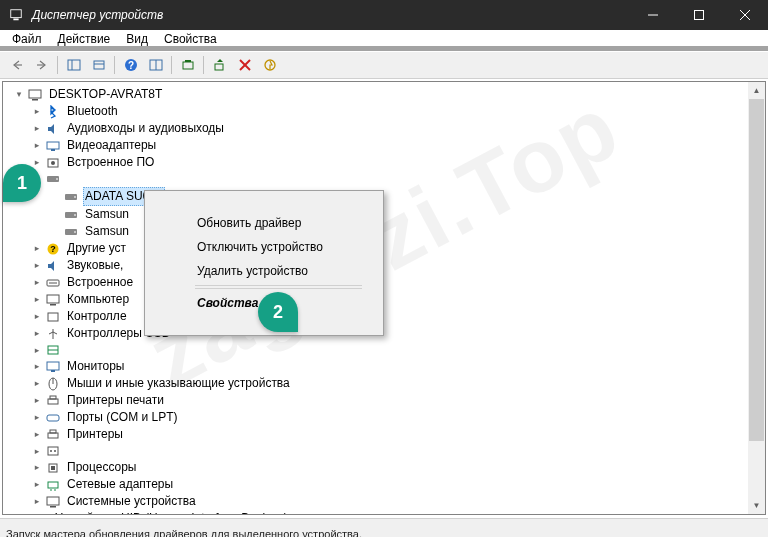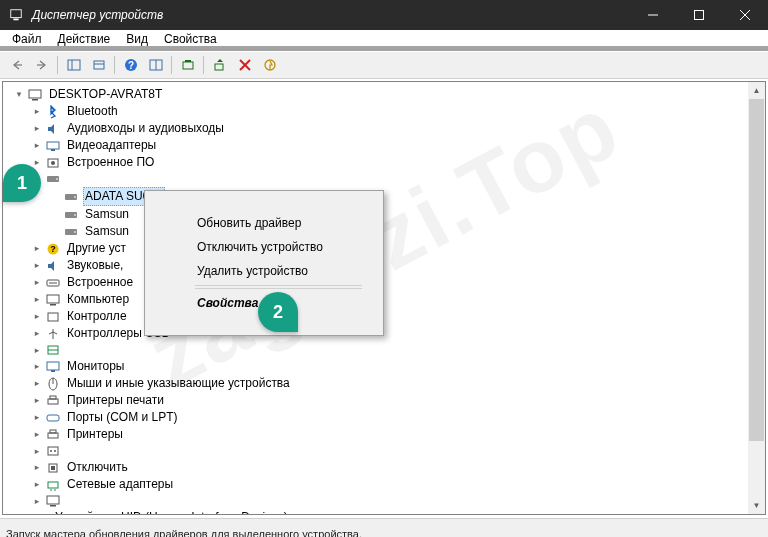--- a/index.html
+++ b/index.html
@@ -386,41 +386,42 @@
           </span>
         </div>
       <div class="node">
           <span class="expander">▸</span>
           <span class="node-icon">
             <svg width="14" height="14">
               <rect x="3" y="3" width="8" height="8" fill="none" stroke="#555"></rect>
               <rect x="5" y="5" width="4" height="4" fill="#555"></rect>
             </svg>
           </span>
-          <span class="label">Отключить</span>
+          <span class="label">Процессоры</span>
         </div>
       <div class="node">
           <span class="expander">▸</span>
           <span class="node-icon">
             <svg width="14" height="12">
               <rect x="2" y="3" width="10" height="6" fill="none" stroke="#1a8a4a"></rect>
               <line x1="5" y1="10" x2="5" y2="12" stroke="#1a8a4a"></line>
               <line x1="9" y1="10" x2="9" y2="12" stroke="#1a8a4a"></line>
             </svg>
           </span>
           <span class="label">Сетевые адаптеры</span>
         </div>
       <div class="node">
           <span class="expander">▸</span>
           <span class="node-icon">
             <svg width="14" height="12">
               <rect x="1" y="1" width="12" height="8" fill="none" stroke="#555"></rect>
               <rect x="4" y="10" width="6" height="1.5" fill="#555"></rect>
             </svg>
           </span>
+          <span class="label">Системные устройства</span>
         </div>
       <div class="node">
           <span class="node-icon"></span>
           <span class="label">Устройства HID (Human Interface Devices)</span>
         </div>
     </div>
   </div>
 
   <div class="scrollbar-v">
     <div class="sb-btn">▲</div>

